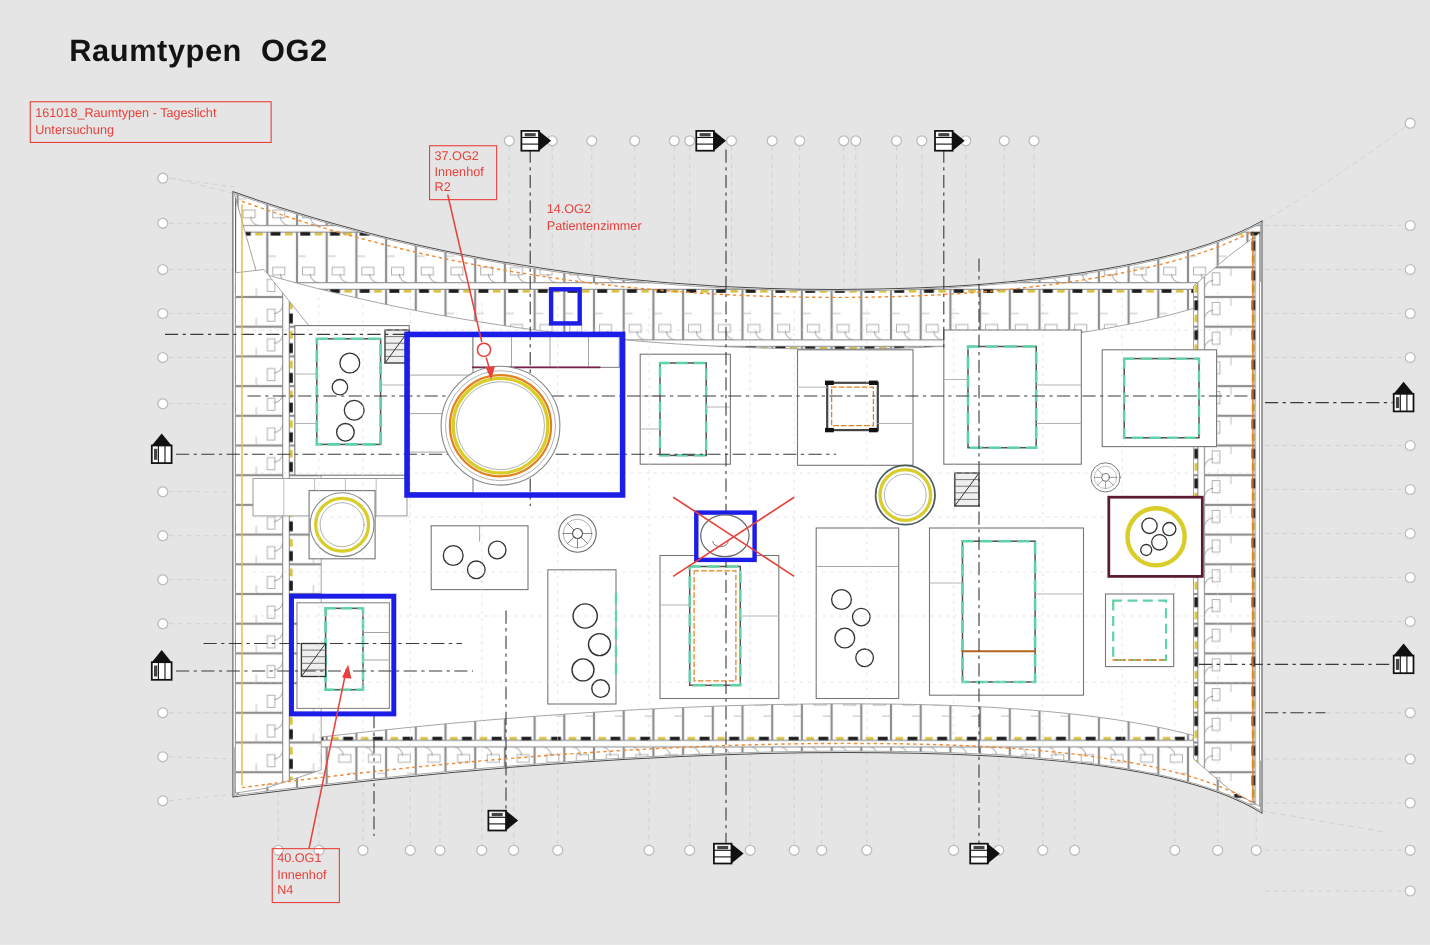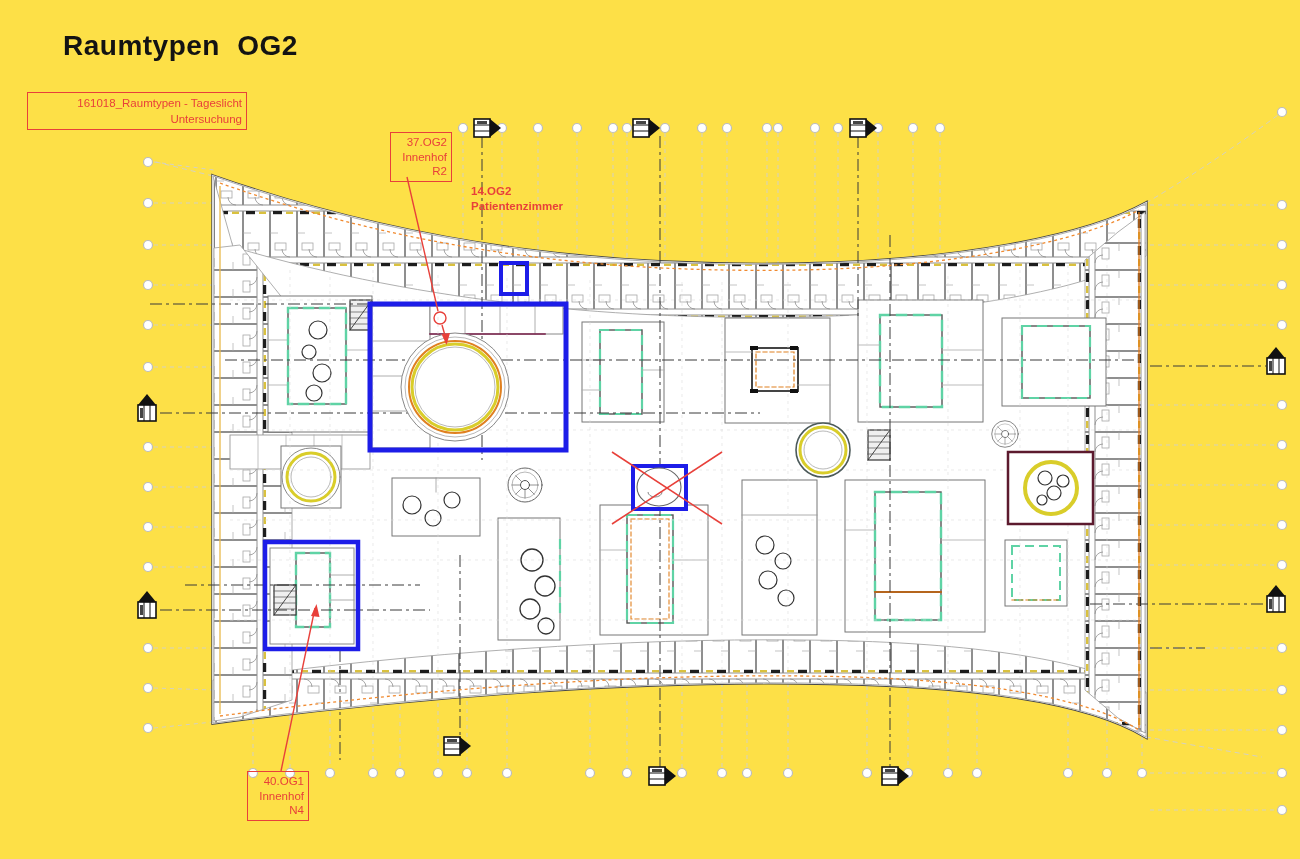--- a/index.html
+++ b/index.html
@@ -1,25 +1,25 @@
 <!DOCTYPE html>
 <html><head>
 <meta charset="utf-8">
 <style>
   html,body{margin:0;padding:0;background:#ffffff;}
-  .canvas{position:relative;width:1300px;height:859px;background:#fde047;overflow:hidden;
+  .canvas{position:relative;width:1300px;height:859px;background:#e5e5e5;overflow:hidden;
           font-family:"Liberation Sans",sans-serif;}
   .page-title{position:absolute;left:63px;top:30px;font-size:28px;font-weight:700;
               color:#131313;letter-spacing:.5px;word-spacing:9px;}
   .drawing{position:absolute;left:0;top:0;}
   .ann{position:absolute;color:#e8403a;font-size:11.5px;line-height:14.5px;white-space:nowrap;}
-  .ann-box{border:1.5px solid #e8403a;padding:2px 4px;background:transparent;text-align:right;}
+  .ann-box{border:1.5px solid #e8403a;padding:2px 4px;background:transparent;}
   .ann-study{left:27px;top:92px;width:210px;line-height:16px;}
   .ann-r2{left:390px;top:132px;width:52px;}
-  .ann-patz{left:471px;top:184px;font-weight:bold;}
+  .ann-patz{left:497px;top:184px;}
   .ann-n4{left:247px;top:771px;width:52px;}
 </style>
 </head>
 <body>
 
 <div class="canvas">
 
   <div class="page-title">Raumtypen OG2</div>
 
   <svg class="drawing" width="1300" height="859" viewBox="0 0 1300 859">

